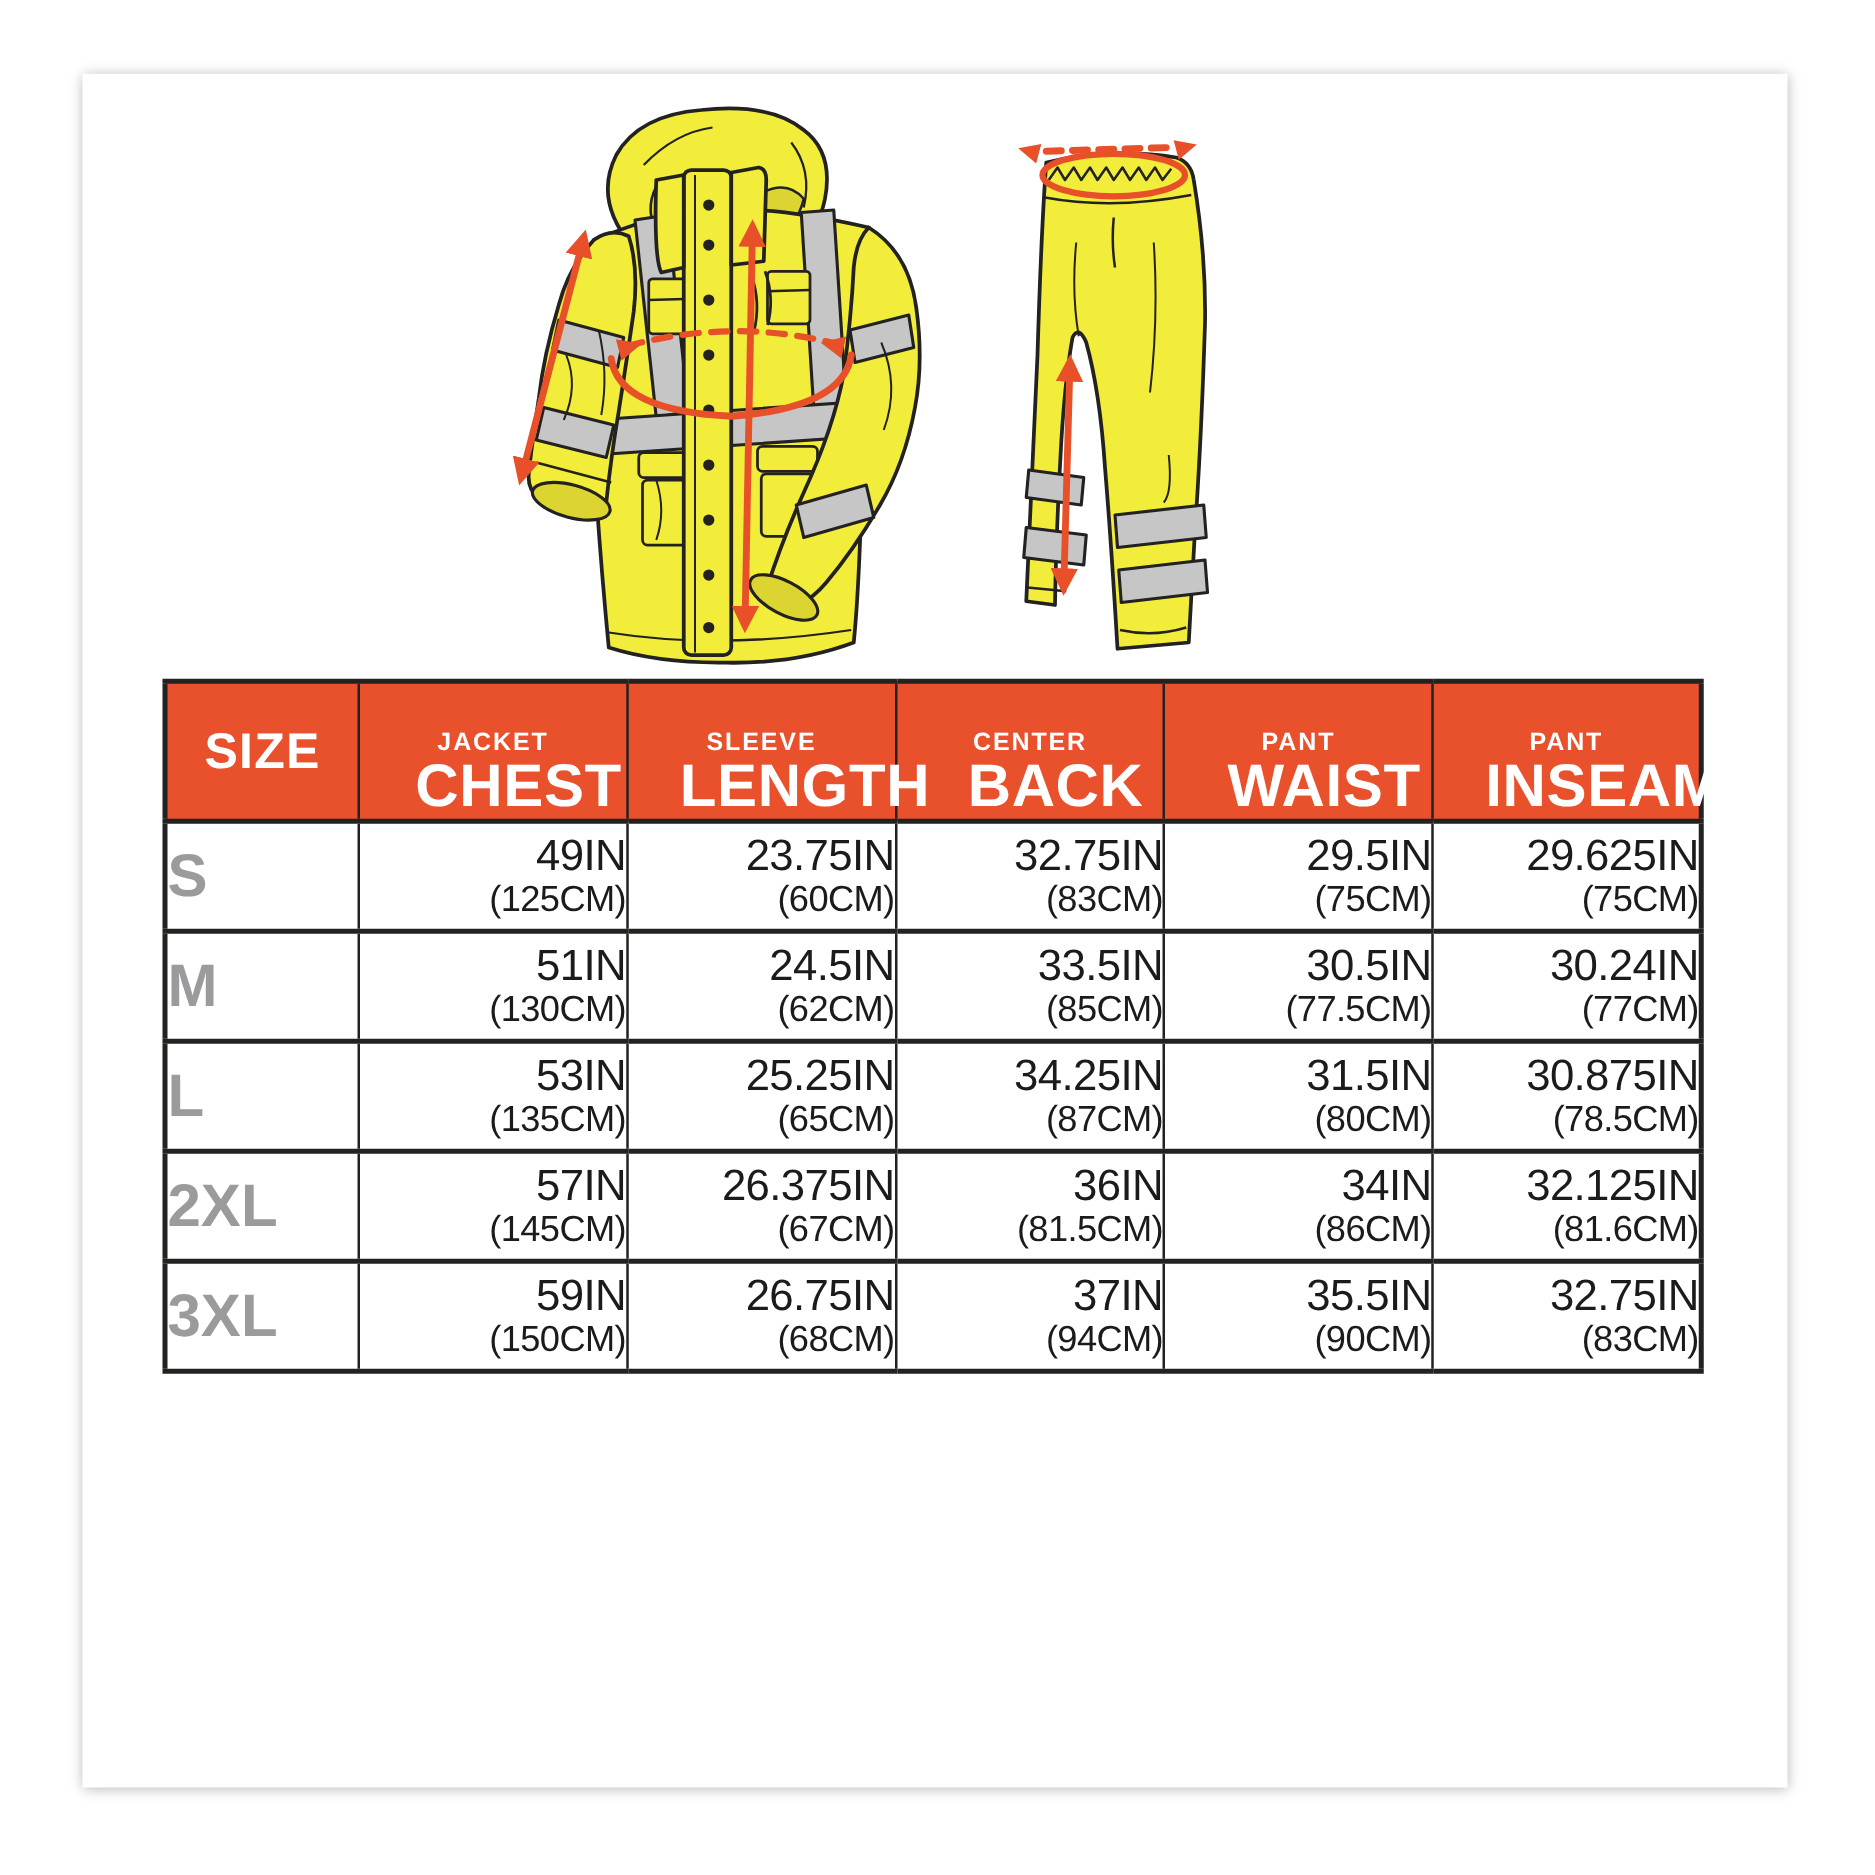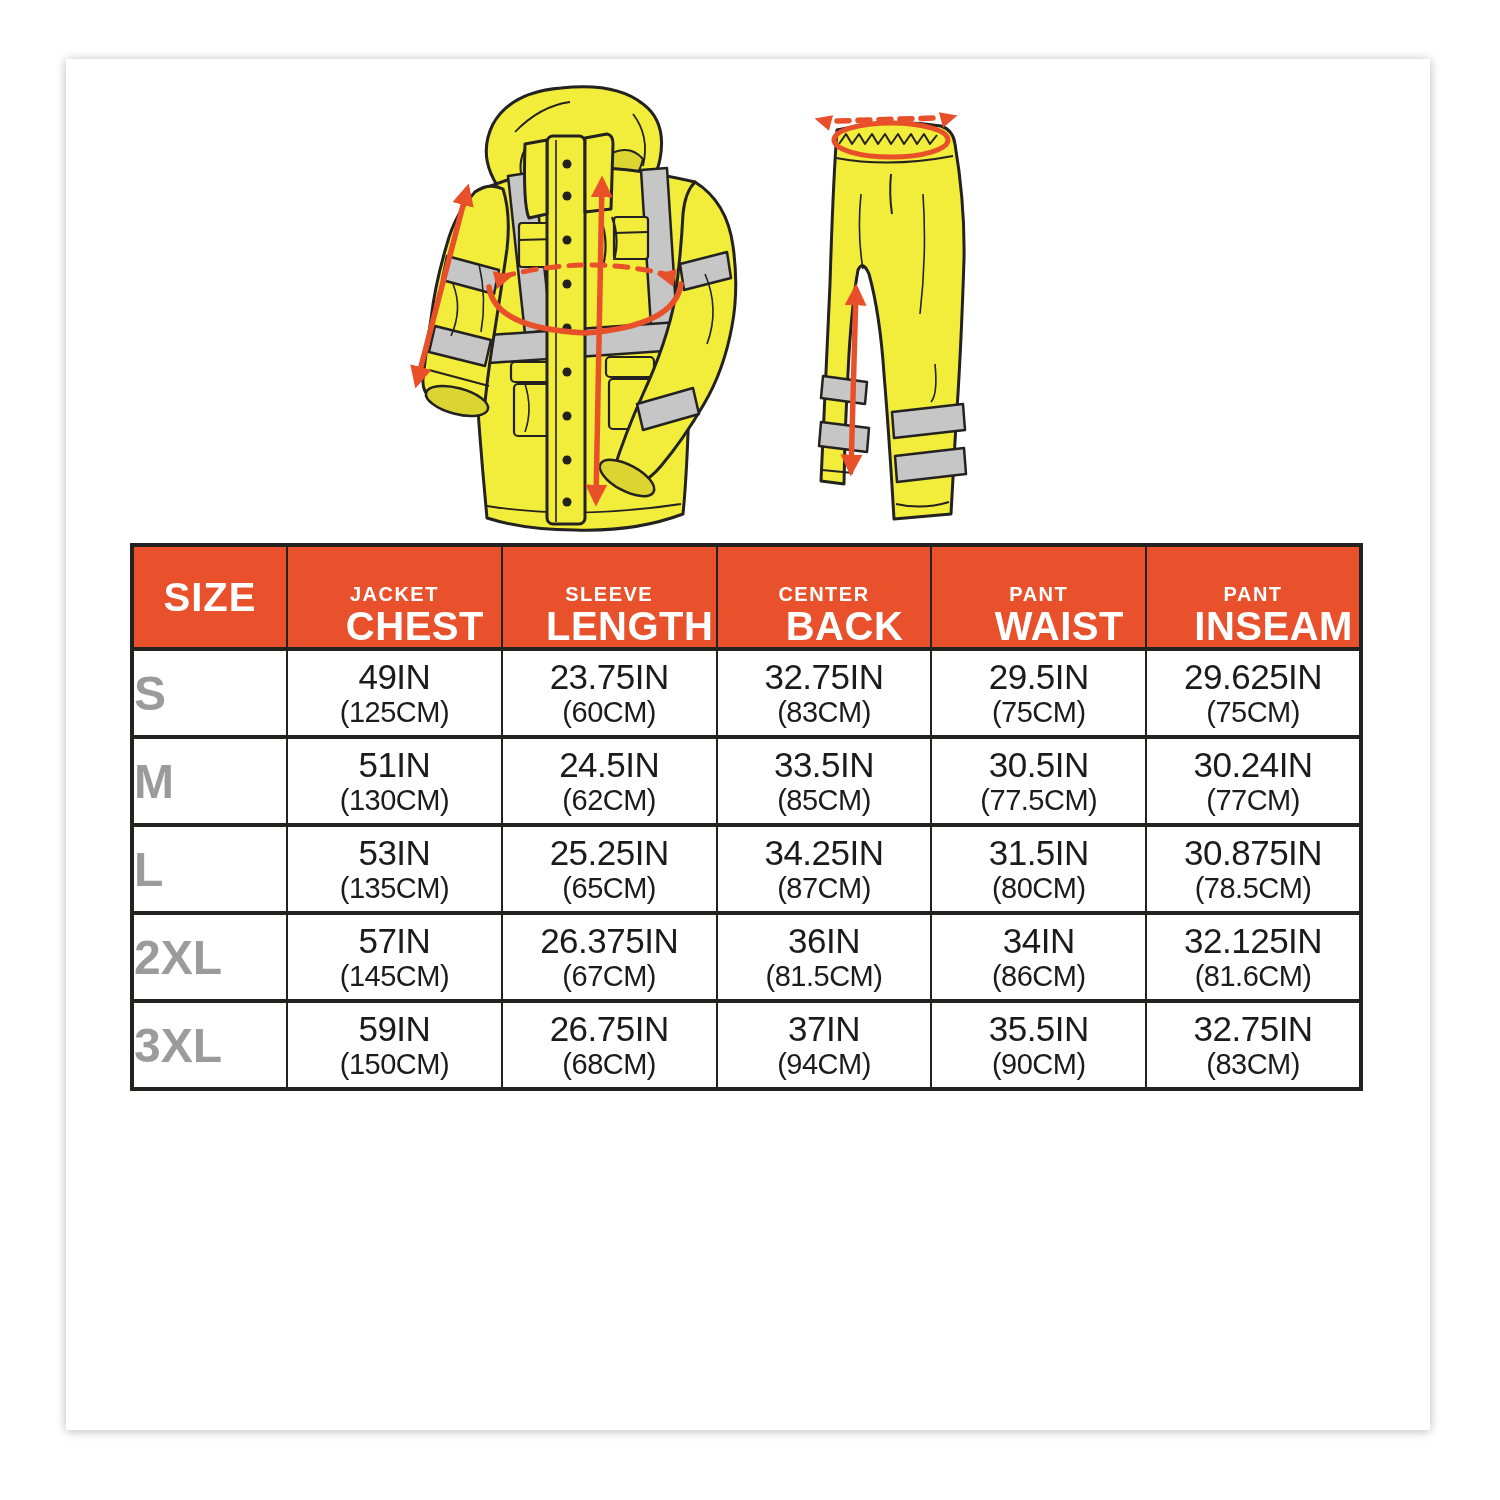--- a/index.html
+++ b/index.html
@@ -11,25 +11,25 @@
   .illustration svg{display:block;width:710px;height:465px;}
 
   table.size-table{position:absolute;left:64px;top:484px;width:1233px;
         border-collapse:collapse;table-layout:fixed;border:4px solid var(--ink,#232220);}
   .size-table th,.size-table td{border:4px solid var(--ink,#232220);border-left-width:2px;border-right-width:2px;
         vertical-align:middle;padding:0;}
   .size-table thead tr{height:88px;}
   .size-table tbody tr{height:88px;}
   .size-table thead th{background:var(--accent,#e8512b);color:#fff;text-align:center;}
   .th1{font-size:20px;font-weight:700;letter-spacing:1.5px;line-height:1.1;margin-top:36px;}
-  .th2{font-size:40px;font-weight:700;letter-spacing:.5px;line-height:1.05;padding-left:41px;}
+  .th2{font-size:48px;font-weight:700;letter-spacing:.5px;line-height:1.05;padding-left:41px;}
   .size-head-label{font-size:40px;font-weight:700;letter-spacing:1px;}
   .size-cell{color:var(--size-gray,#9b9b9d);font-size:48px;font-weight:700;
         text-align:left;padding-left:18px;}
-  .size-table td{text-align:center;color:#1b1b1b;}
+  .size-table td{text-align:right;color:#1b1b1b;}
   .v-in{font-size:35px;letter-spacing:-0.5px;line-height:1.12;}
   .v-cm{font-size:29px;letter-spacing:-0.5px;line-height:1.15;}
 </style>
 </head>
 <body>
 
 <div class="canvas">
   <div class="card">
 
     <div class="illustration">

